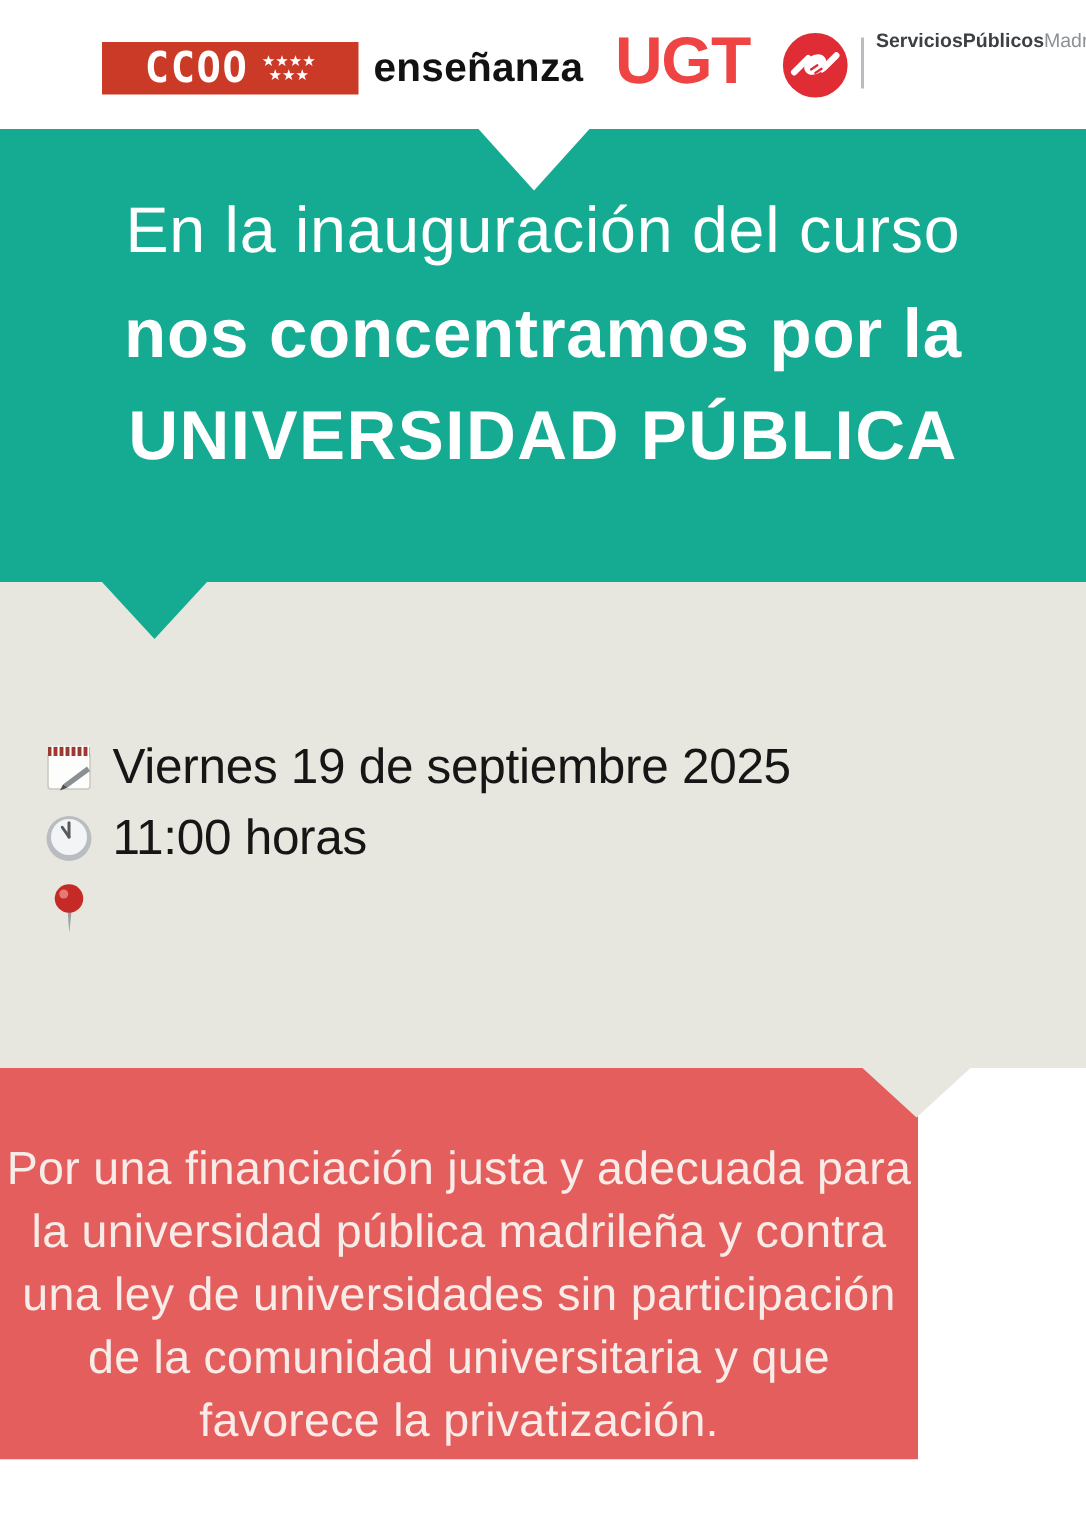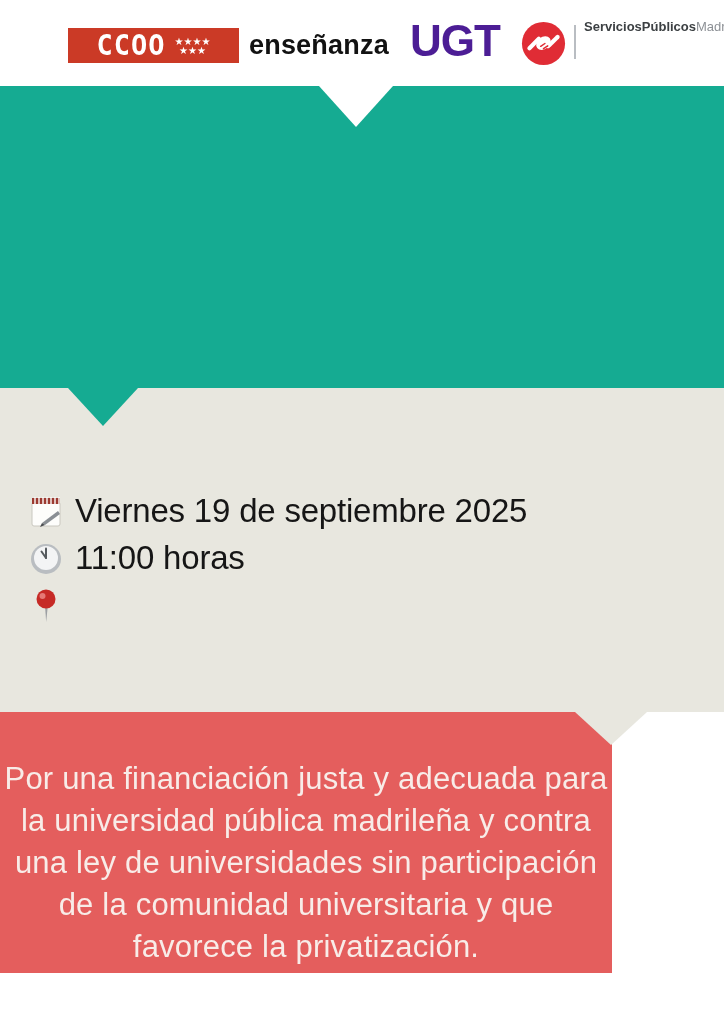--- a/index.html
+++ b/index.html
@@ -26,21 +26,21 @@
     transform: scaleY(1.05);
   }
   .ccoo-stars { display: flex; flex-direction: column; align-items: center; line-height: 0; }
   .ccoo-stars span { color: #ffffff; font-size: 10px; line-height: 9px; letter-spacing: 0px; white-space: nowrap; }
   .ccoo-label {
     position: absolute; left: 249px; top: 30px;
     color: #121212; font-size: 27px; font-weight: bold; letter-spacing: 0.2px;
   }
   .ugt-text {
     position: absolute; left: 410px; top: 16px;
-    color: #4c1d95; font-size: 44px; font-weight: bold; letter-spacing: -1px;
+    color: #ef4444; font-size: 44px; font-weight: bold; letter-spacing: -1px;
   }
   .ugt-circle { position: absolute; left: 521px; top: 21px; width: 45px; height: 45px; }
   .ugt-divider { position: absolute; left: 574px; top: 25px; width: 2px; height: 34px; background: #b9bdc2; }
   .ugt-org { position: absolute; left: 584px; top: 21px; display: flex; flex-direction: row; }
   .ugt-org .org-bold { color: #3c4043; font-size: 13px; line-height: 12.5px; font-weight: bold; }
   .ugt-org .org-grey { color: #8d9196; font-size: 13px; line-height: 12.5px; font-weight: normal; }
 
   
   .banner {
     position: absolute; left: 0; top: 86px; width: 724px; height: 302px;
@@ -123,20 +123,25 @@
     <span class="ugt-divider"></span>
     <span class="ugt-org">
       <span class="org-bold">Servicios</span>
       <span class="org-bold">Públicos</span>
       <span class="org-grey">Madrid</span>
     </span>
   </header>
 
   <section class="banner">
     <div class="banner-notch"></div>
+    <div class="banner-lines">
+      <div class="banner-line1">En la inauguración del curso</div>
+      <div class="banner-line2">nos concentramos por la</div>
+      <div class="banner-line3">UNIVERSIDAD PÚBLICA</div>
+    </div>
   </section>
   <div class="banner-tail"></div>
 
   <section class="info">
     <div class="info-rows" style="transform:none; top:106px; position:absolute;">
       <div class="info-row">
         <span class="info-icon">
           <svg width="36" height="36" viewBox="0 0 36 36">
             <rect x="4" y="8" width="28" height="24" rx="2" fill="#fdfdfb" stroke="#c9c8c0" stroke-width="1"></rect>
             <rect x="4" y="4" width="28" height="6" fill="#9c3a31"></rect>

